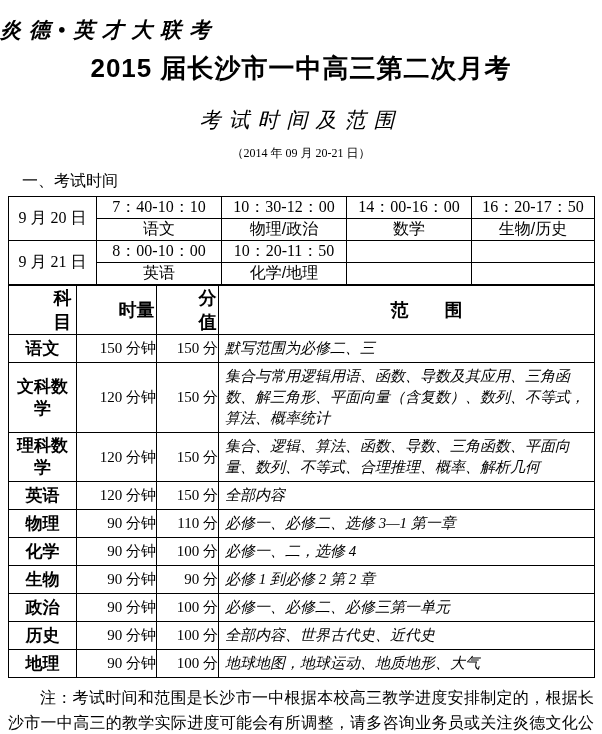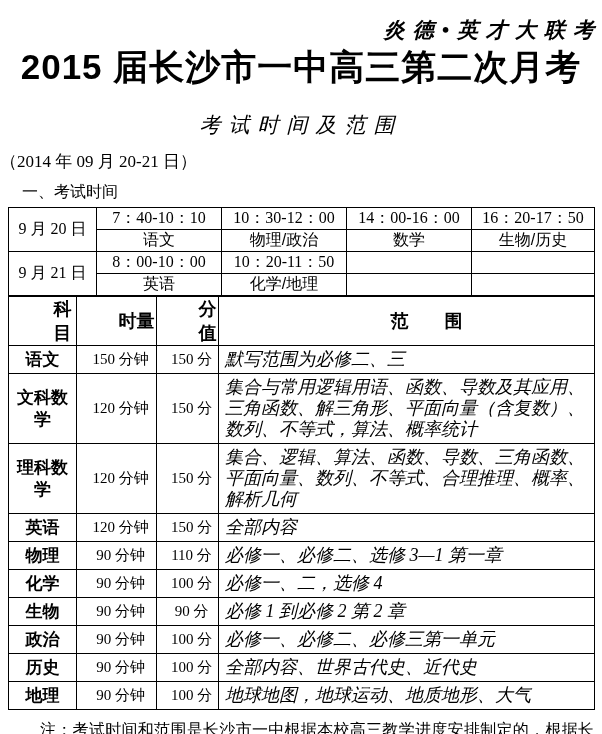--- a/index.html
+++ b/index.html
@@ -7,46 +7,47 @@
   body {
     width: 602px; height: 734px;
     background: #ffffff; color: #000000;
     font-family: "Liberation Serif", serif;
     overflow: hidden;
   }
   .page { width: 602px; height: 734px; padding-top: 10px; }
 
   
   .brand {
-    text-align: right;
+    text-align: left;
     font-family: "Liberation Serif", serif;
     font-style: italic;
     font-weight: bold;
     font-size: 21px;
     letter-spacing: 8px;
     margin-top: 6px;
   }
   .main-title {
     text-align: center;
     font-family: "Liberation Sans", sans-serif;
     font-weight: bold;
-    font-size: 35px;
+    font-size: 26px;
     letter-spacing: 1px;
+    margin-top: 7px;
   }
   .subtitle {
     text-align: center;
     font-family: "Liberation Serif", serif;
     font-style: italic;
     font-size: 21px;
     letter-spacing: 8px;
     margin-top: 20px;
   }
   .dateline {
-    text-align: left;
-    font-size: 17px;
+    text-align: center;
+    font-size: 12px;
     margin-top: 11px;
   }
 
   
   .section-heading {
     font-family: "Liberation Sans", sans-serif;
     font-size: 16px;
     margin: 9px 0 4px 22px;
   }
 
@@ -78,28 +79,28 @@
     font-family: "Liberation Sans", sans-serif;
     font-weight: bold;
     font-size: 17px;
     text-align: center;
     line-height: 22px;
     padding: 2px 1px;
   }
   .scope-table .duration-cell,
   .scope-table .score-cell {
     font-size: 15px;
-    text-align: center;
+    text-align: right;
     padding-left: 8px;
     height: 27px;
   }
   .scope-table .scope-cell {
     font-family: "Liberation Serif", serif;
     font-style: italic;
-    font-size: 18px;
+    font-size: 15px;
     line-height: 21px;
     text-align: left;
     padding: 3px 6px;
   }
   .scope-table tr.r-tall td { height: auto; }
 
   
   .footnote {
     width: 586px;
     margin: 7px 8px 0 8px;

